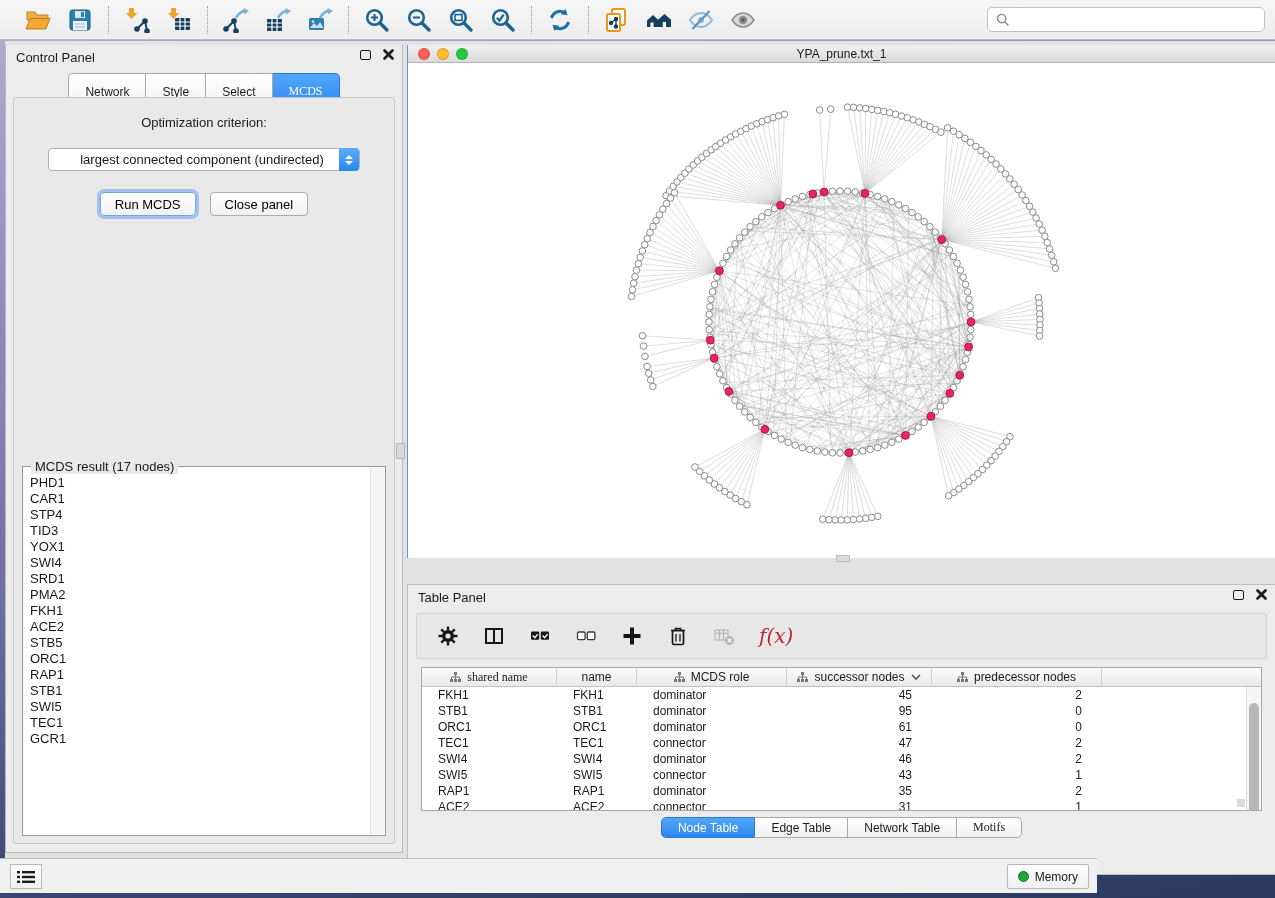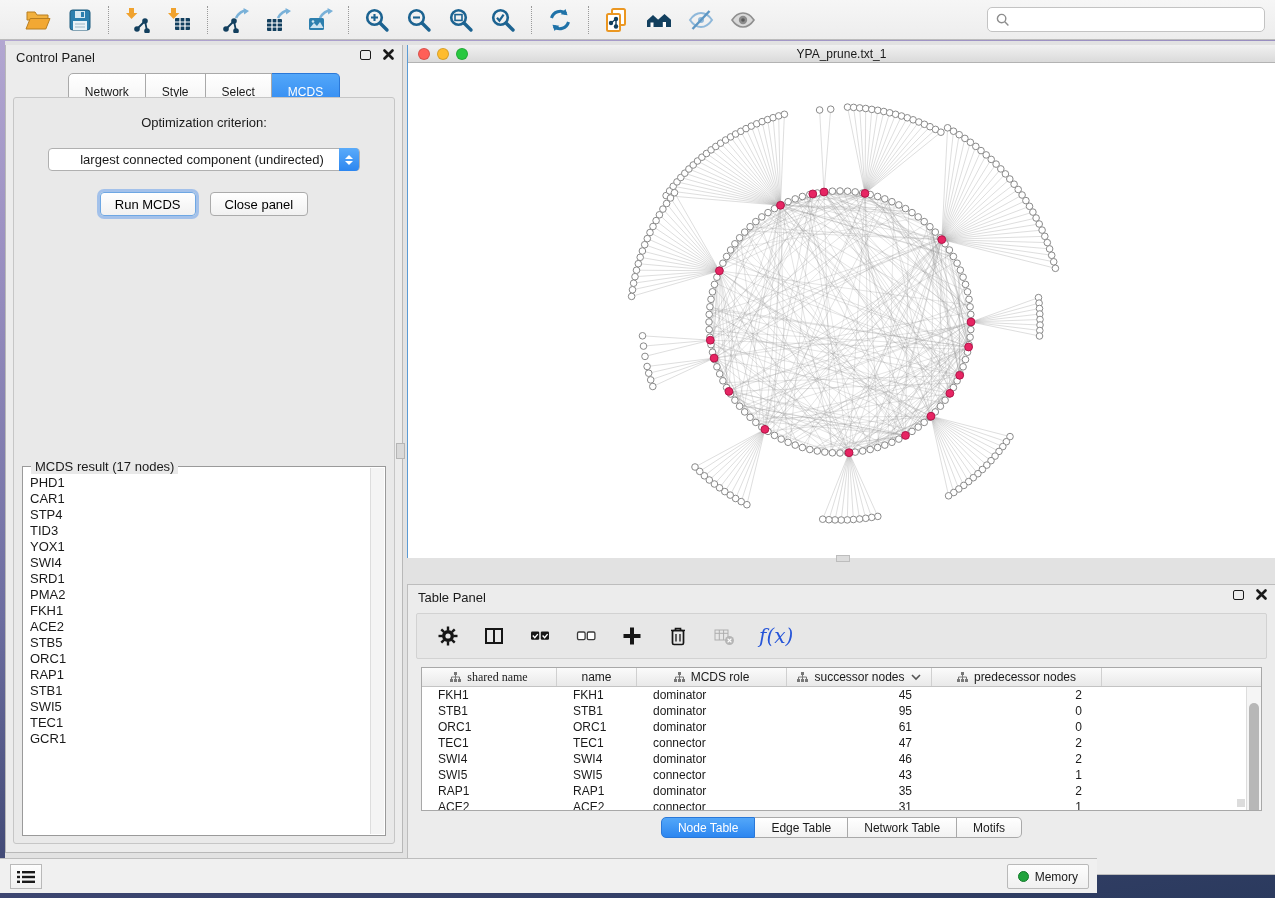--- a/index.html
+++ b/index.html
@@ -30,21 +30,21 @@
   .panel-title { font-size:13px; }
   .panel-head-icons { position:absolute; right:8px; top:4px; display:flex; gap:12px; align-items:center; }
   .float-icon { width:11px; height:10px; border:1.6px solid #1a1a1a; border-radius:2px; }
   .close-icon svg { width:11px; height:11px; display:block; }
 
   .cp-tabs { position:absolute; left:0; right:0; top:28px; display:flex; justify-content:center; }
   .seg { display:flex; }
   .seg .tabbtn { height:37px; padding:0 16px; font-size:12px; background:linear-gradient(#ffffff,#f2f2f2);
     border:1px solid #a9a9a9; border-left:none; display:flex; align-items:center; cursor:default; }
   .seg .tabbtn:first-child { border-left:1px solid #a9a9a9; border-radius:5px 0 0 5px; }
-  .seg .tabbtn:last-child { border-radius:0 5px 5px 0; }
+  .seg .tabbtn:last-child { border-radius:0 5px 5px 0;font-family:Liberation Serif, serif; }
   .seg .tabbtn.sel { background:linear-gradient(#53a7f9,#2c86f0); border-color:#2a78d8; color:#fff; }
 
   .cp-inset { position:absolute; left:7px; right:7px; top:52px; bottom:8px;
     background:#e9e9e9; border:1px solid #c6c6c6; border-radius:3px; }
   .mcds-top { position:absolute; left:0; right:0; top:0; display:flex; flex-direction:column; align-items:center; padding-top:17px;gap:8px; }
   .crit-label { font-size:13px; }
   .selectbox { margin-top:10px; width:312px; height:23px; background:#fff; border:1px solid #b0b0b0;
     border-radius:4px; display:flex; align-items:center; position:relative; cursor:default; }
   .selectbox .sel-text { flex:1; font-size:13px; text-align:center; padding:0 24px 0 20px; white-space:nowrap; }
   .stepper { position:absolute; right:0; top:-1px; width:20px; height:23px; border-radius:0 4px 4px 0;
@@ -79,21 +79,21 @@
   .net-canvas { position:absolute; left:0; top:18px; right:0; bottom:0; background:#fff; overflow:hidden; }
 
   
   .table-panel { position:absolute; left:407px; top:584px; width:868px; height:291px; background:#ececec;
     border:1px solid #bdbdbd; border-right:none; }
   .tp-toolbar { position:absolute; left:8px; right:8px; top:28px; height:46px; background:#e7e7e7;
     border:1px solid #d2d2d2; border-radius:2px; display:flex; align-items:center; gap:24px; padding-left:20px; }
   .tp-btn { display:flex; align-items:center; justify-content:center; cursor:default; }
   .tp-btn svg { width:22px; height:22px; }
   .tp-btn.disabled { opacity:.95; }
-  .fx-label { font-family:"DejaVu Serif", serif; font-style:italic; font-size:20px; color:#1d4ed8; }
+  .fx-label { font-family:"DejaVu Serif", serif; font-style:italic; font-size:20px; color:#b91c1c; }
 
   .table-wrap { position:absolute; left:13px; right:13px; top:82px; bottom:63px; background:#fff; border:1px solid #a8a8a8; overflow:hidden; }
   .thead { display:flex; height:19px; background:linear-gradient(#fbfbfb,#e9e9e9); border-bottom:1px solid #c3c3c3; }
   .th { display:flex; align-items:center; justify-content:center; gap:6px; font-size:12px; border-right:1px solid #d0d0d0; position:relative; }
   .trow { display:flex; height:16px; }
   .td { font-size:12px; line-height:16px; white-space:nowrap; overflow:hidden; }
   .td.l { text-align:left; padding-left:16px; }
   .td.r { text-align:right; padding-right:20px; }
   .tscroll { position:absolute; right:0; top:19px; bottom:0; width:15px; background:#f5f5f5; border-left:1px solid #ddd; }
   .tthumb { position:absolute; left:2px; right:2px; top:16px; height:112px; background:#b7b7b7; border-radius:6px; }

